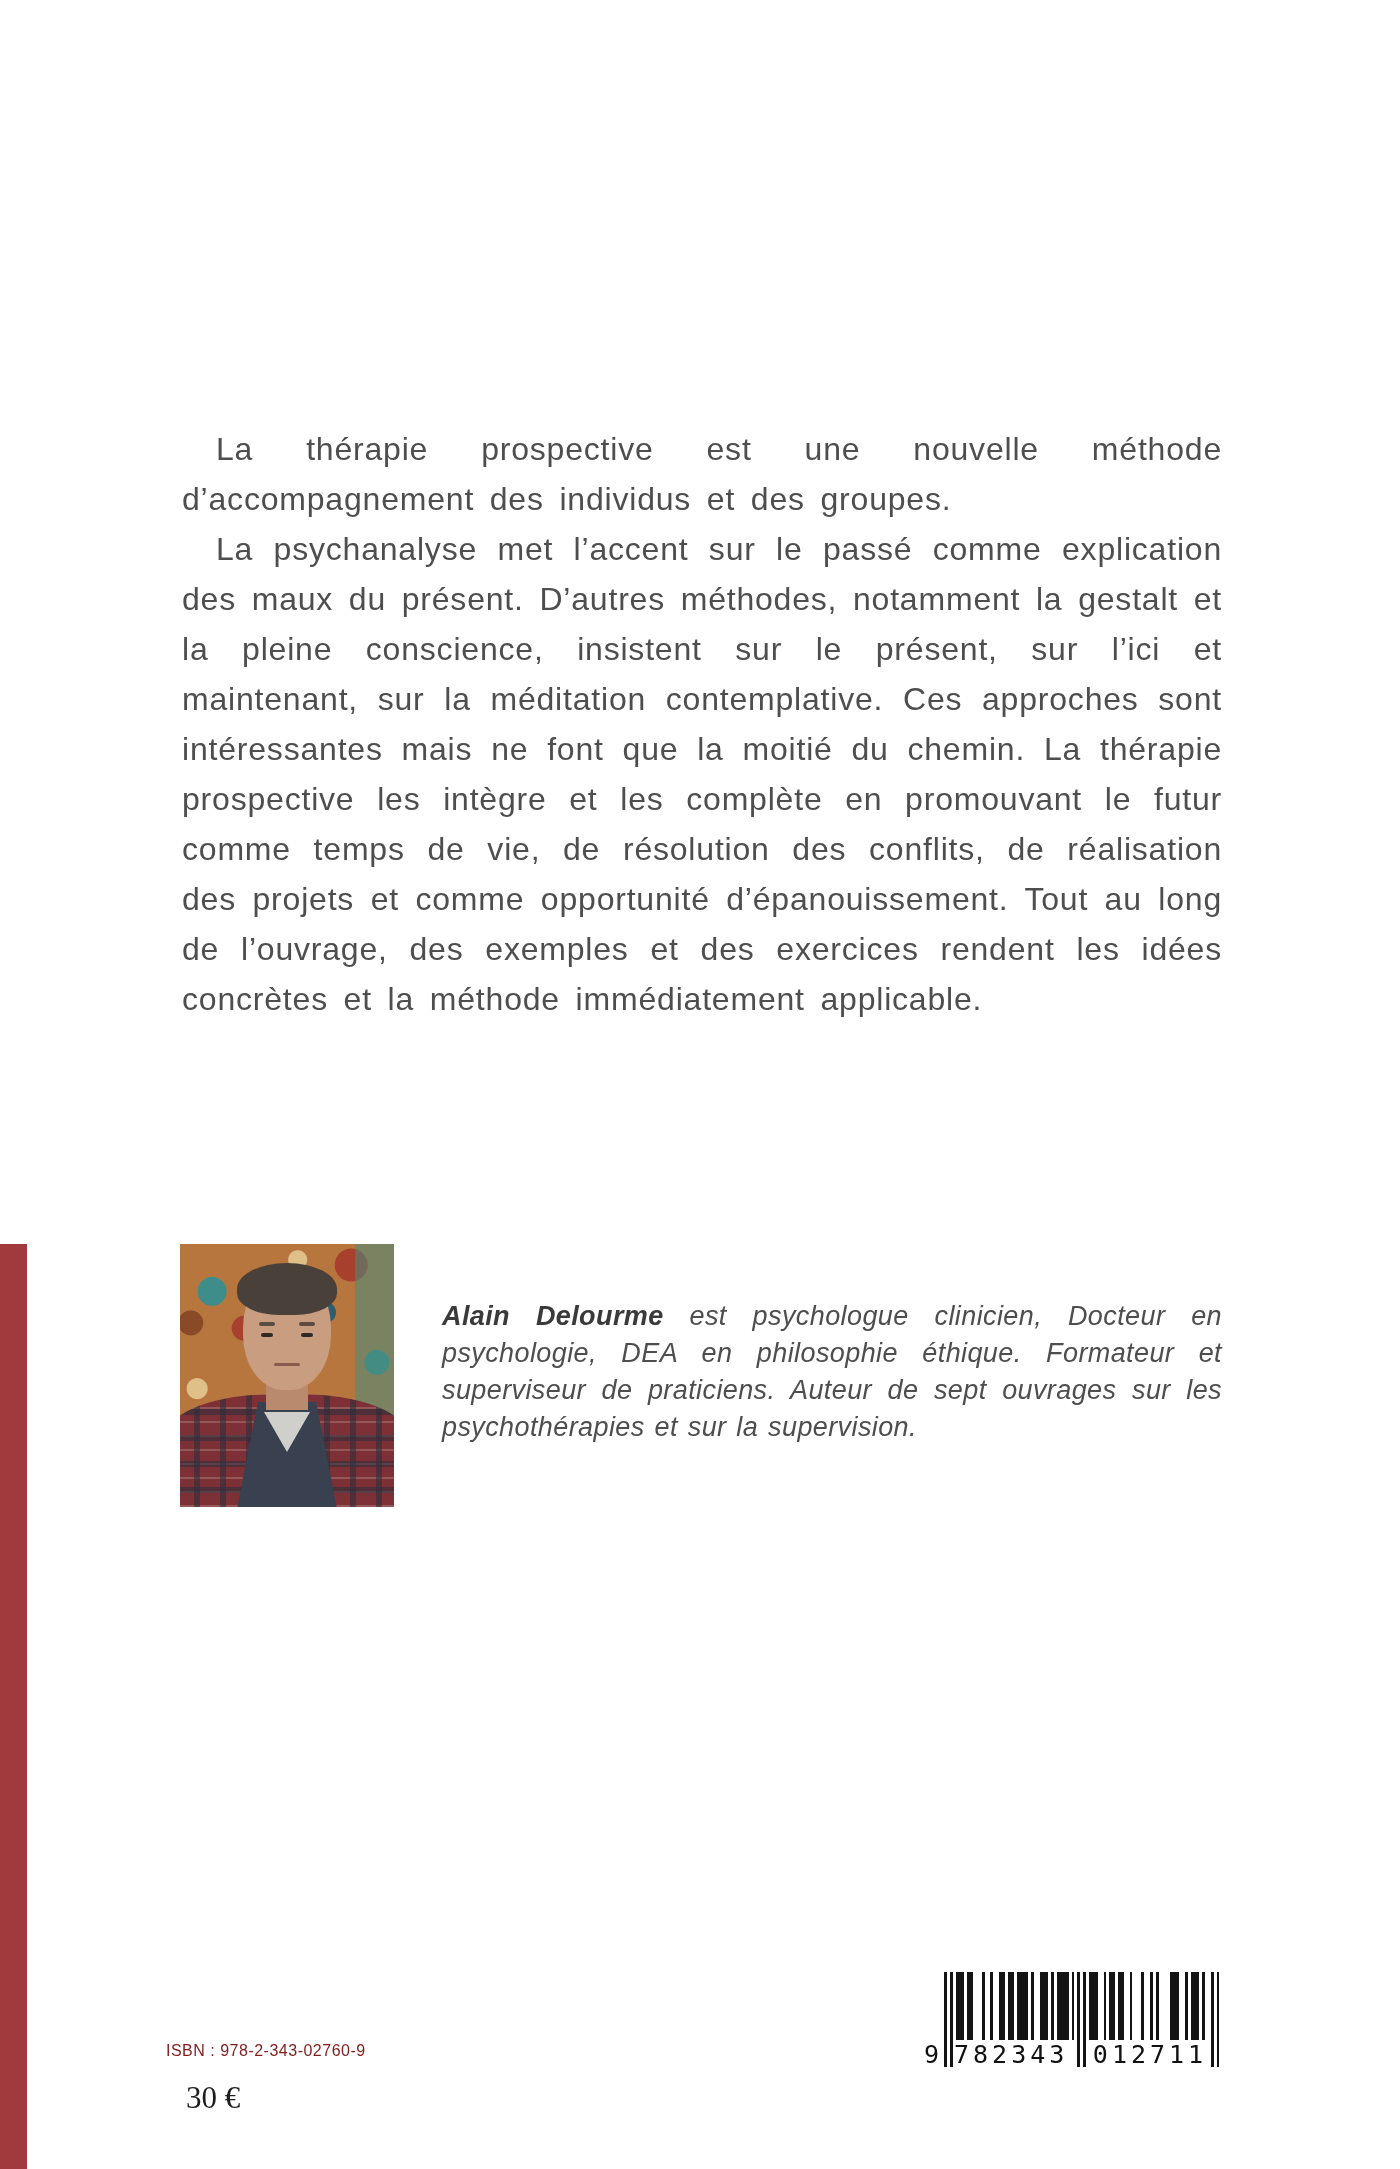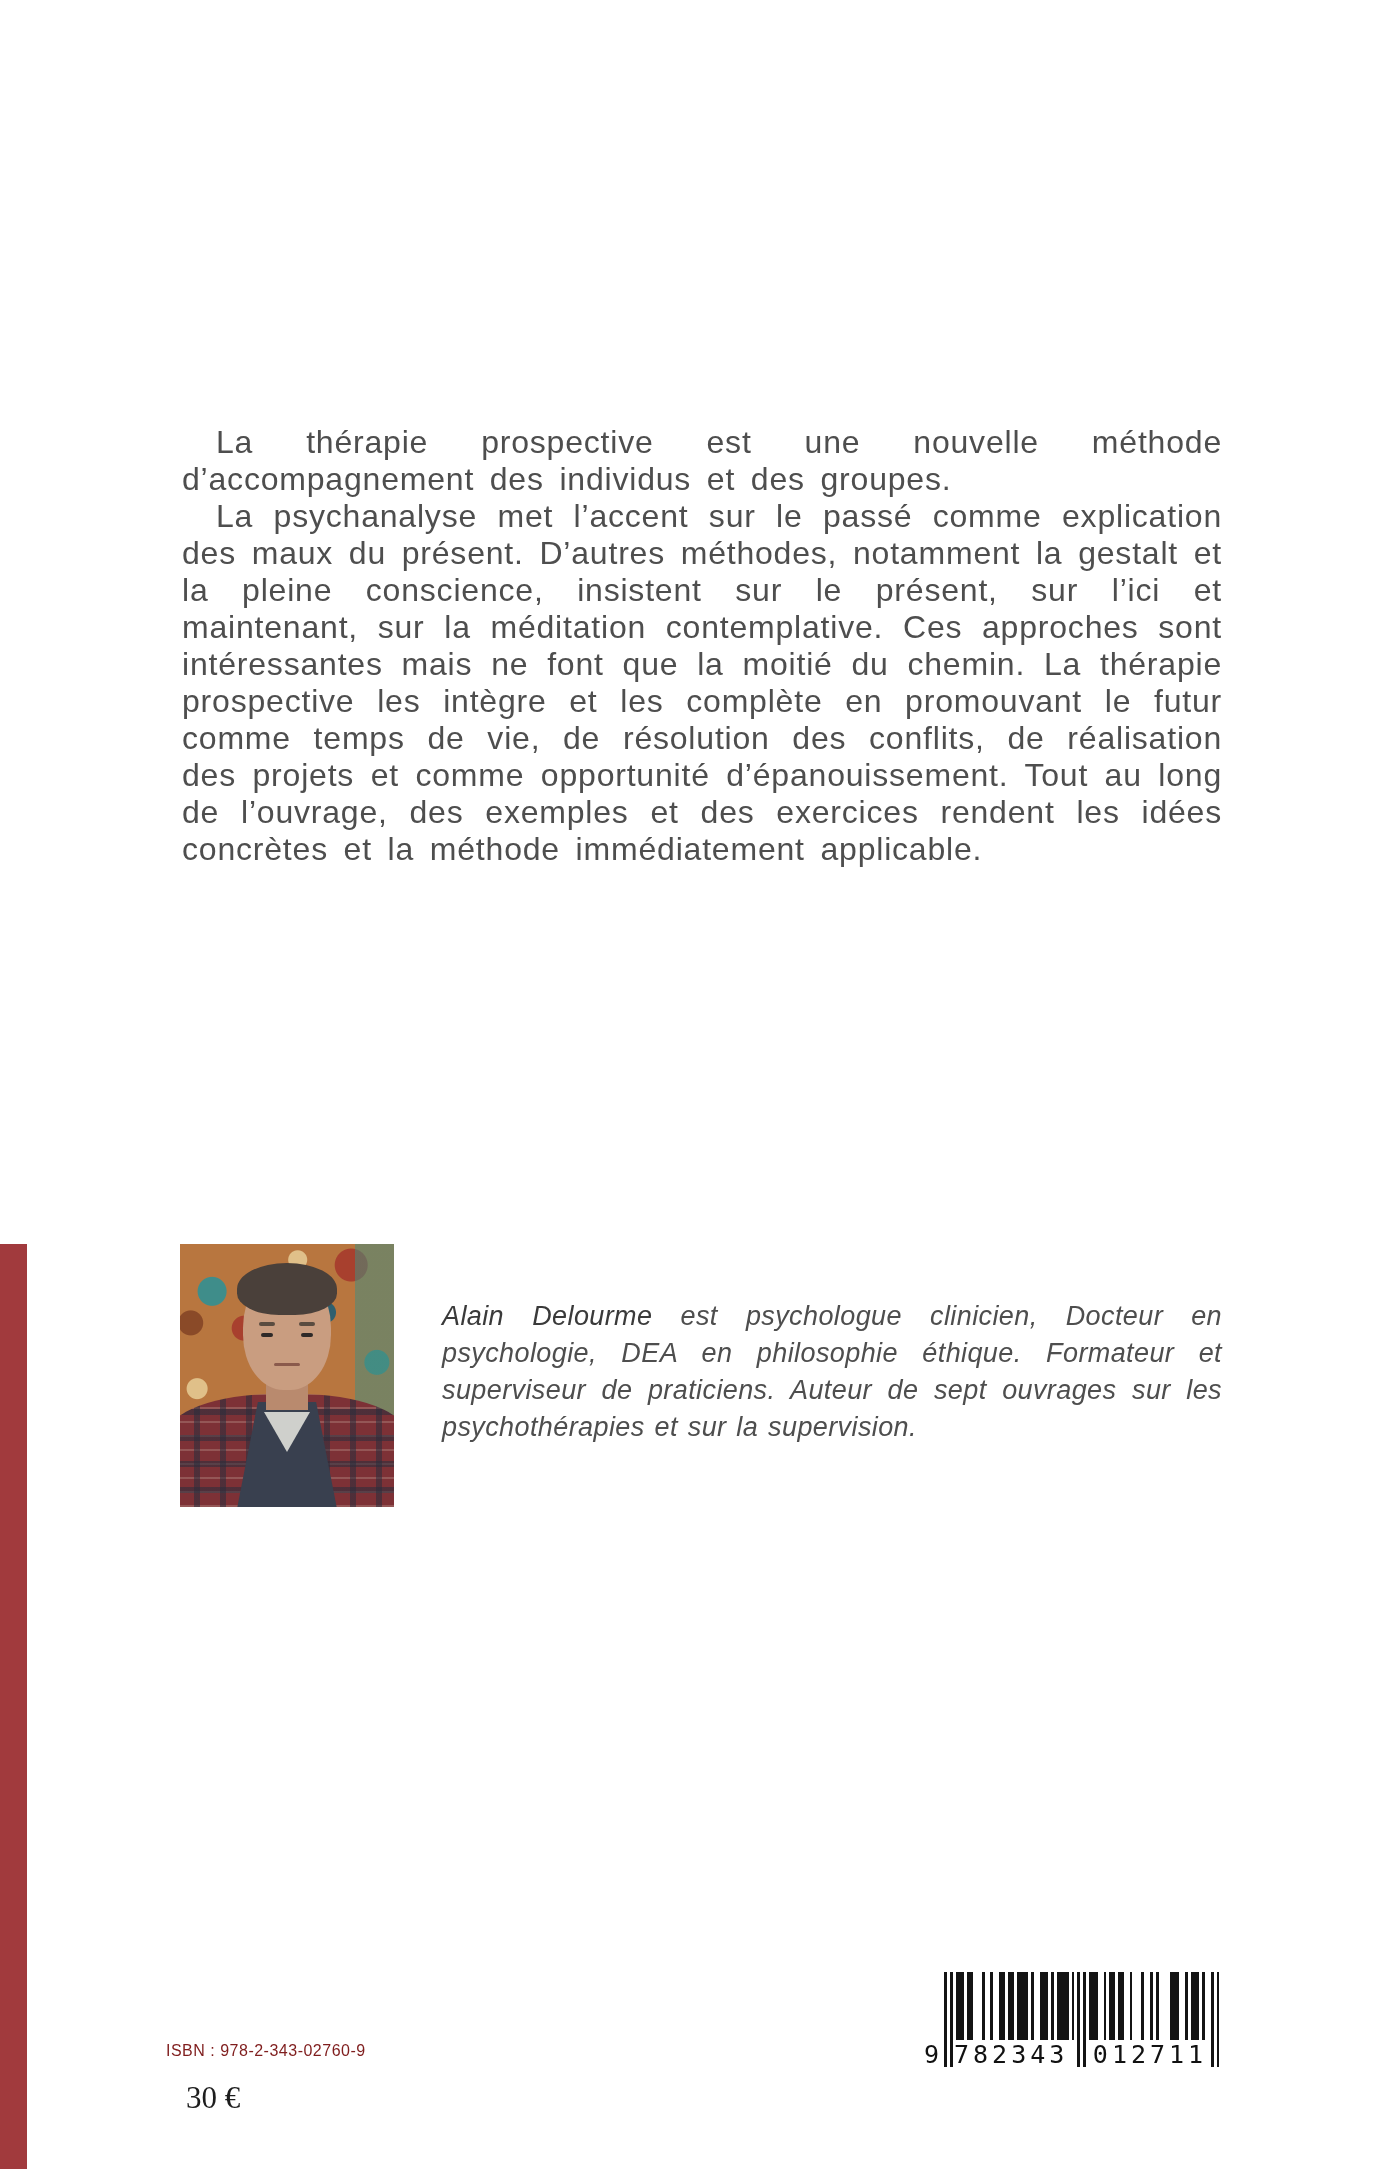--- a/index.html
+++ b/index.html
@@ -23,21 +23,21 @@
   }
 
   
   .synopsis {
     position: absolute;
     left: 182px;
     top: 424px;
     width: 1040px;
     color: #4e4e4e;
     font-size: 32px;
-    line-height: 37px;
+    line-height: 50px;
     text-align: justify;
     letter-spacing: 0.8px;
     word-spacing: 6px;
   }
   .synopsis p { margin: 0; text-indent: 34px; }
 
   
   .photo {
     position: absolute;
     left: 180px;
@@ -111,21 +111,21 @@
     width: 780px;
     margin: 0;
     font-style: italic;
     font-size: 27px;
     line-height: 37px;
     color: #4e4e4e;
     text-align: justify;
     letter-spacing: 0.4px;
     word-spacing: 2px;
   }
-  .bio .name { font-weight: normal; color: #3a3a3a; }
+  .bio .name { font-weight: bold; color: #3a3a3a; }
 
   
   .isbn {
     position: absolute;
     left: 166px;
     top: 2042px;
     font-size: 16px;
     color: #7f1d1d;
     letter-spacing: 0.5px;
   }

